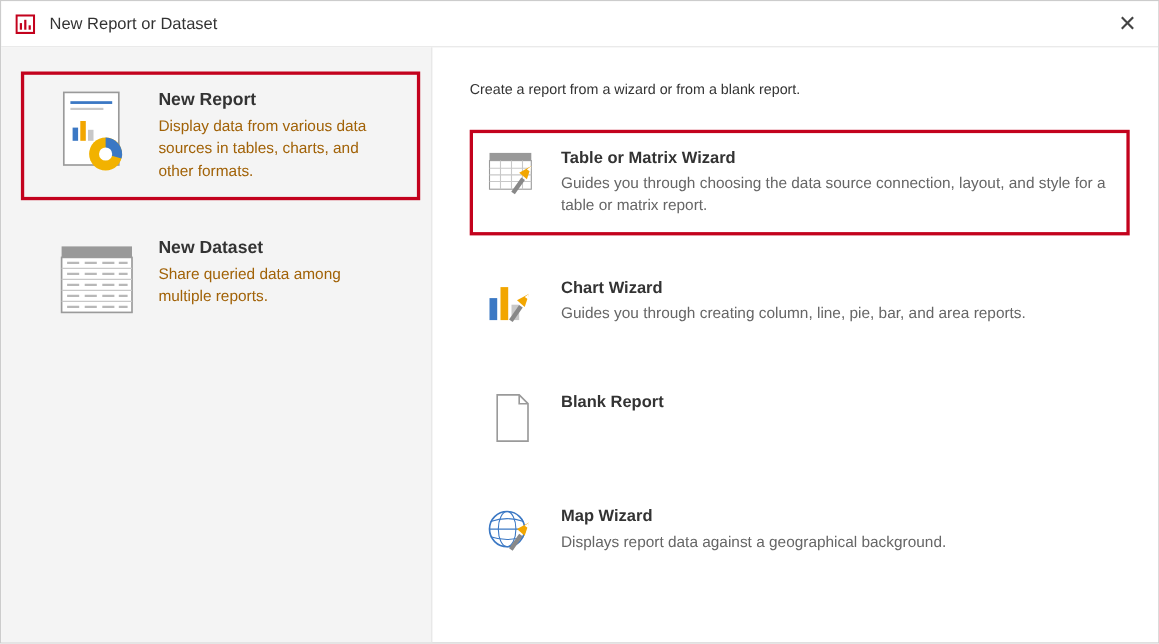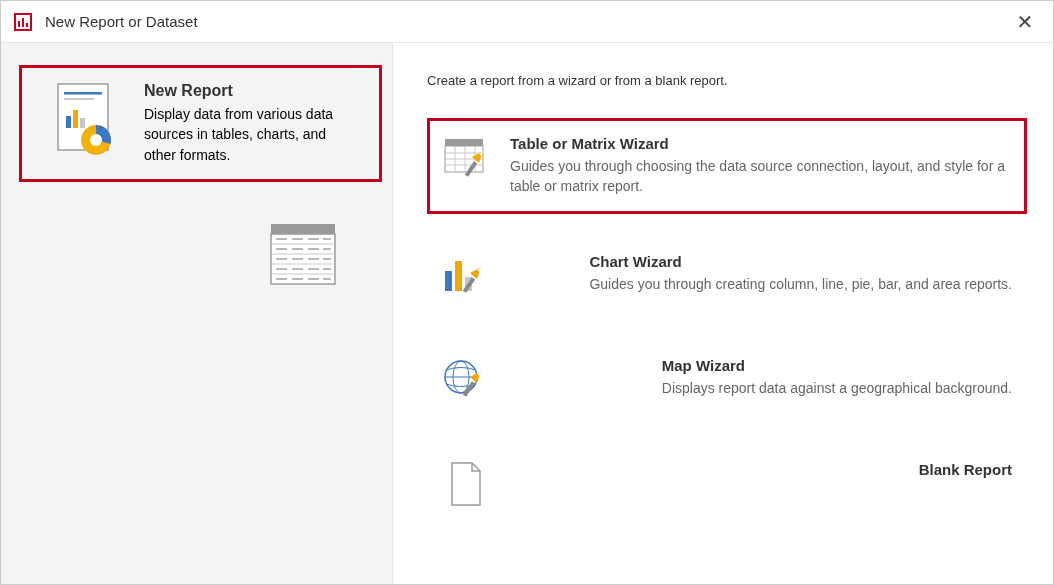--- a/index.html
+++ b/index.html
@@ -47,60 +47,58 @@
       border-right: 1px solid #e5e5e5;
       padding-top: 22px;
     }
     .side-item {
       display: flex;
       align-items: flex-start;
       padding: 14px 20px 14px 28px;
       margin: 0 10px 18px 18px;
       cursor: pointer;
       border: 3px solid transparent;
-      justify-content: flex-end;
     }
     .side-item.selected {
       border: 3px solid #c3021d;
       background: #f4f4f4;
     }
     .side-item .icon-slot {
       width: 76px; height: 76px;
       flex-shrink: 0;
       margin-right: 18px;
       display: flex; align-items: center; justify-content: center;
     }
     .side-item .texts .h {
       font-size: 16px;
       font-weight: 600;
       color: #333;
       margin-bottom: 4px;
     }
     .side-item .texts .d {
       font-size: 14px;
-      color: #000000;
+      color: #a16207;
       line-height: 1.45;
     }
     .main {
       flex: 1;
       padding: 30px 26px 20px 34px;
     }
     .main .intro {
       font-size: 13px;
       color: #333;
       margin-bottom: 30px;
     }
     .option {
       display: flex;
       align-items: flex-start;
       padding: 14px 12px;
       border: 3px solid transparent;
       margin-bottom: 22px;
       cursor: pointer;
-      justify-content: space-between;
     }
     .option.selected {
       border: 3px solid #c3021d;
     }
     .option .opt-icon {
       width: 48px; height: 48px;
       flex-shrink: 0;
       margin-right: 20px;
       display: flex; align-items: center; justify-content: center;
     }
@@ -184,20 +182,24 @@
               <line x1="25" y1="49" x2="36" y2="49"></line>
               <line x1="41" y1="49" x2="52" y2="49"></line>
               <line x1="56" y1="49" x2="64" y2="49"></line>
             <line x1="9" y1="59" x2="20" y2="59"></line>
               <line x1="25" y1="59" x2="36" y2="59"></line>
               <line x1="41" y1="59" x2="52" y2="59"></line>
               <line x1="56" y1="59" x2="64" y2="59"></line>
           </g>
         </svg>
       </div>
+      <div class="texts">
+        <div class="h">New Dataset</div>
+        <div class="d">Share queried data among multiple reports.</div>
+      </div>
     </div>
 
   </div>
 
   <div class="main">
     <div class="intro">Create a report from a wizard or from a blank report.</div>
 
     <div class="option selected">
       <div class="opt-icon">
         <svg width="46" height="44" viewBox="0 0 46 44">
@@ -238,46 +240,46 @@
         </svg>
       </div>
       <div class="texts">
         <div class="h">Chart Wizard</div>
         <div class="d">Guides you through creating column, line, pie, bar, and area reports.</div>
       </div>
     </div>
 
     <div class="option">
       <div class="opt-icon">
+        <svg width="40" height="48" viewBox="0 0 40 48">
+          <path d="M6 2 L26 2 L34 10 L34 44 L6 44 Z" fill="#fff" stroke="#9a9a9a" stroke-width="1.5"></path>
+          <path d="M26 2 L26 10 L34 10" fill="none" stroke="#9a9a9a" stroke-width="1.5"></path>
+        </svg>
+      </div>
+      <div class="texts">
+        <div class="h">Blank Report</div>
+        <div class="d"></div>
+      </div>
+    </div>
+
+    <div class="option">
+      <div class="opt-icon">
         <svg width="46" height="44" viewBox="0 0 46 44">
           <circle cx="18" cy="18" r="16" fill="none" stroke="#3b78c4" stroke-width="1.5"></circle>
           <ellipse cx="18" cy="18" rx="8" ry="16" fill="none" stroke="#3b78c4" stroke-width="1"></ellipse>
           <line x1="2" y1="18" x2="34" y2="18" stroke="#3b78c4" stroke-width="1"></line>
           <path d="M3 11 Q18 6 33 11" fill="none" stroke="#3b78c4" stroke-width="1"></path>
           <path d="M3 25 Q18 30 33 25" fill="none" stroke="#3b78c4" stroke-width="1"></path>
           <g transform="translate(24,22)">
             <rect x="0" y="0" width="4" height="16" fill="#888" transform="rotate(35 2 8)"></rect>
             <polygon points="3,-4 14,-10 10,2" fill="#f2a600"></polygon>
             <polygon points="10,-7 14,-10 13,-5" fill="#fff"></polygon>
           </g>
         </svg>
       </div>
       <div class="texts">
         <div class="h">Map Wizard</div>
         <div class="d">Displays report data against a geographical background.</div>
       </div>
     </div>
 
-    <div class="option">
-      <div class="opt-icon">
-        <svg width="40" height="48" viewBox="0 0 40 48">
-          <path d="M6 2 L26 2 L34 10 L34 44 L6 44 Z" fill="#fff" stroke="#9a9a9a" stroke-width="1.5"></path>
-          <path d="M26 2 L26 10 L34 10" fill="none" stroke="#9a9a9a" stroke-width="1.5"></path>
-        </svg>
-      </div>
-      <div class="texts">
-        <div class="h">Blank Report</div>
-        <div class="d"></div>
-      </div>
-    </div>
-
   </div>
 </div>
 
 </body></html>

